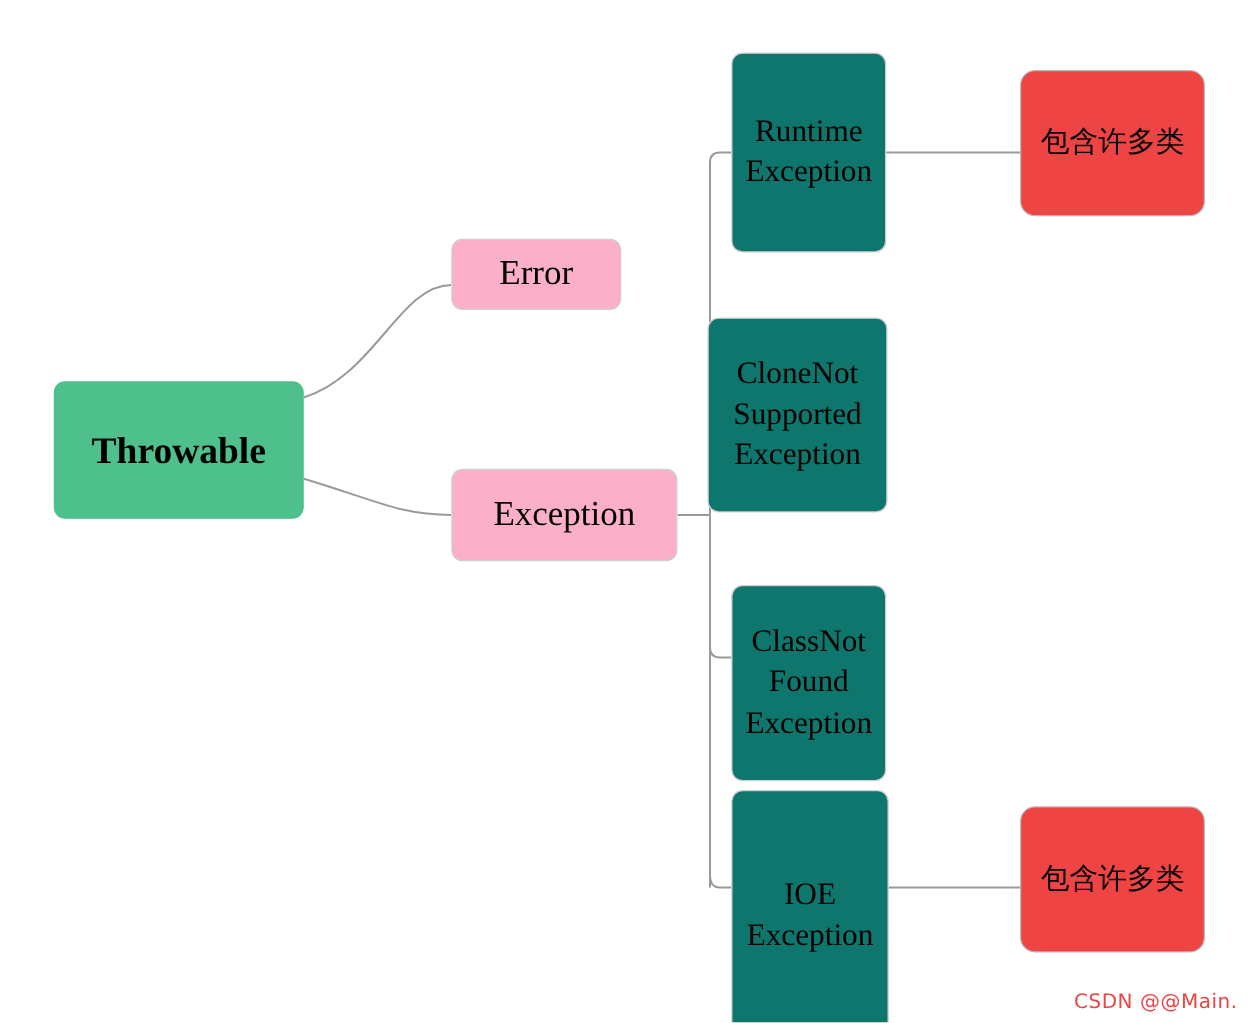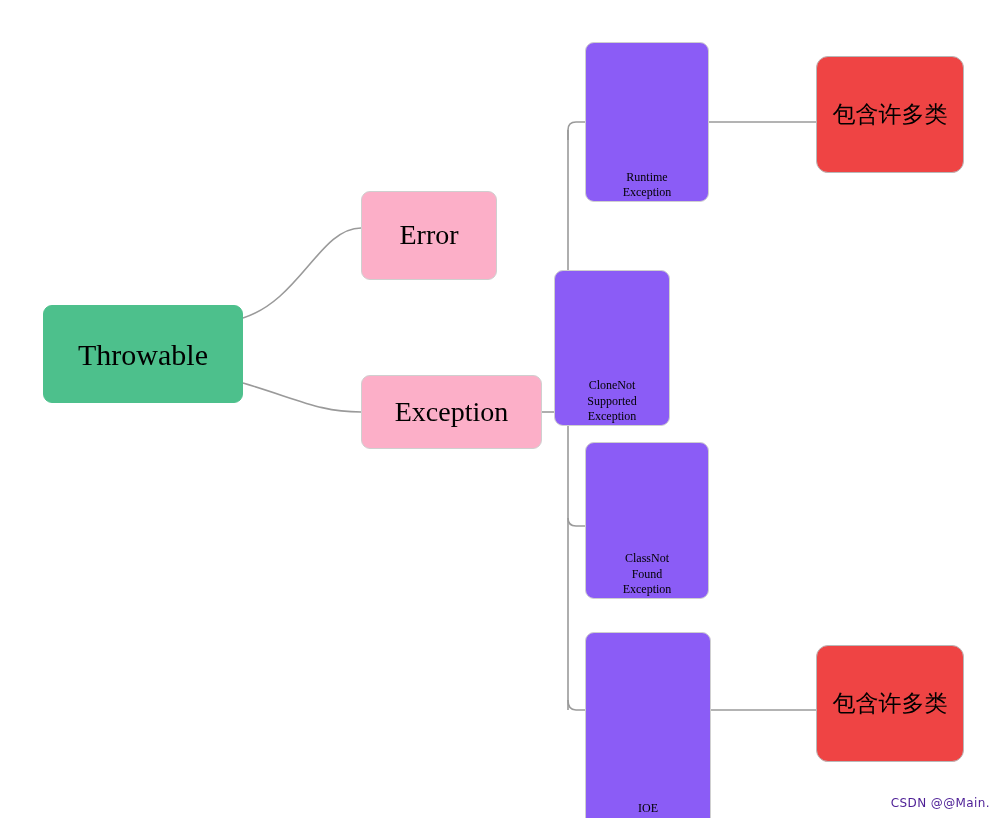--- a/index.html
+++ b/index.html
@@ -41,41 +41,40 @@
     font-size: 30px;
     border: 1px solid #4dc08c;
   }
   .node-mid {
     background: #fcafc8;
     border-radius: 9px;
     border: 1px solid #cfcfcf;
     font-size: 28px;
   }
   .node-leaf {
-    background: #8b5cf6;
+    background: #0f766e;
     border-radius: 9px;
     border: 1px solid #cfcfcf;
-    font-size: 12px;
-    align-items: flex-end;
+    font-size: 25px;
   }
   .node-note {
     background: #ef4444;
     border-radius: 12px;
     border: 1px solid #b8b8b8;
     font-size: 23px;
     font-family: "DejaVu Sans", "Liberation Sans", sans-serif;
     letter-spacing: 0px;
   }
   .watermark {
     position: absolute;
     right: 10px;
     bottom: 8px;
     font-family: "DejaVu Sans", "Liberation Sans", sans-serif;
-    font-size: 12px;
-    color: #4c1d95;
+    font-size: 16px;
+    color: #ef4444;
     letter-spacing: 0.4px;
     z-index: 3;
     margin-top: 36px;
   }
 </style>
 </head>
 <body>
 
 <div id="canvas">
 
@@ -95,44 +94,44 @@
 
     <path d="M 568 518 Q 568 526, 576 526 L 585 526" fill="none" stroke="#9a9a9a" stroke-width="1.6"></path>
 
     <path d="M 568 700 Q 568 710, 576 710 L 585 710" fill="none" stroke="#9a9a9a" stroke-width="1.6"></path>
 
     <path d="M 709 122 L 816 122" fill="none" stroke="#9a9a9a" stroke-width="1.6"></path>
 
     <path d="M 711 710 L 816 710" fill="none" stroke="#9a9a9a" stroke-width="1.6"></path>
   </svg>
 
-  <div class="node node-root" style="left:43px; top:305px; width:200px; height:98px;">
+  <div class="node node-root" style="left:43px; top:305px; width:200px; height:110px;font-weight:bold;">
     <span>Throwable</span>
   </div>
 
-  <div class="node node-mid" style="left:361px; top:191px; width:136px; height:89px;">
+  <div class="node node-mid" style="left:361px; top:191px; width:136px; height:57px;">
     <span>Error</span>
   </div>
 
   <div class="node node-mid" style="left:361px; top:375px; width:181px; height:74px;">
     <span>Exception</span>
   </div>
 
   <div class="node node-leaf" style="left:585px; top:42px; width:124px; height:160px;">
     <span>Runtime
 Exception</span>
   </div>
 
-  <div class="node node-leaf" style="left:554px; top:254px; width:116px; height:156px;margin-top:16px;">
+  <div class="node node-leaf" style="left:566px; top:254px; width:144px; height:156px;">
     <span>CloneNot
 Supported
 Exception</span>
   </div>
 
-  <div class="node node-leaf" style="left:585px; top:442px; width:124px; height:157px;">
+  <div class="node node-leaf" style="left:585px; top:468px; width:124px; height:157px;">
     <span>ClassNot
 Found
 Exception</span>
   </div>
 
   <div class="node node-leaf" style="left:585px; top:632px; width:126px; height:201px;">
     <span>IOE
 Exception</span>
   </div>
 

